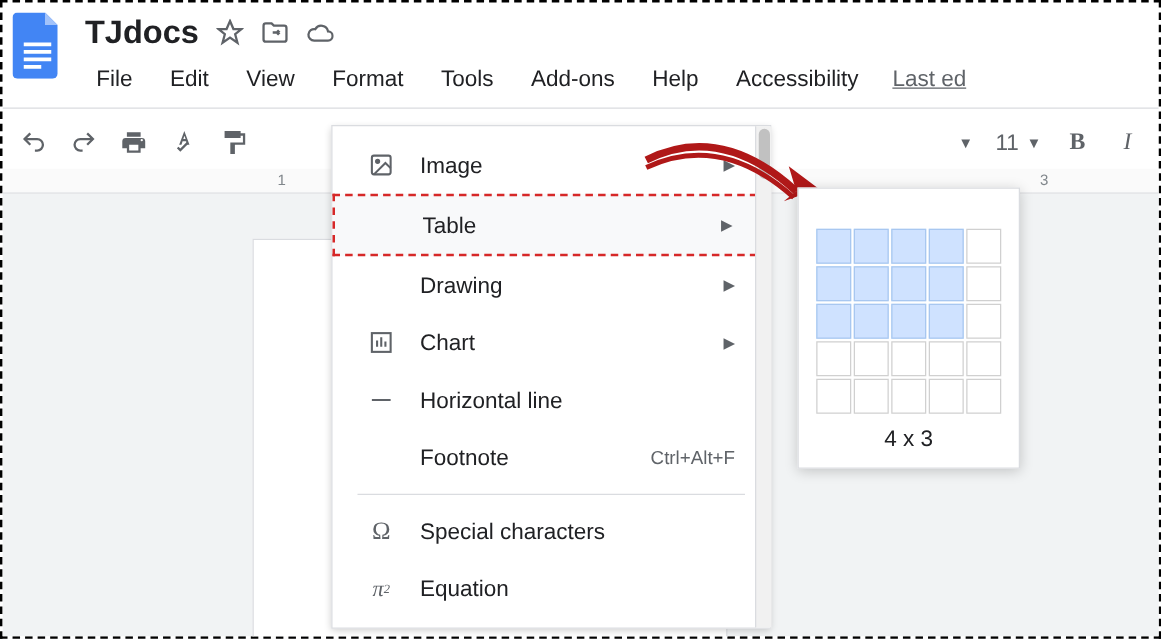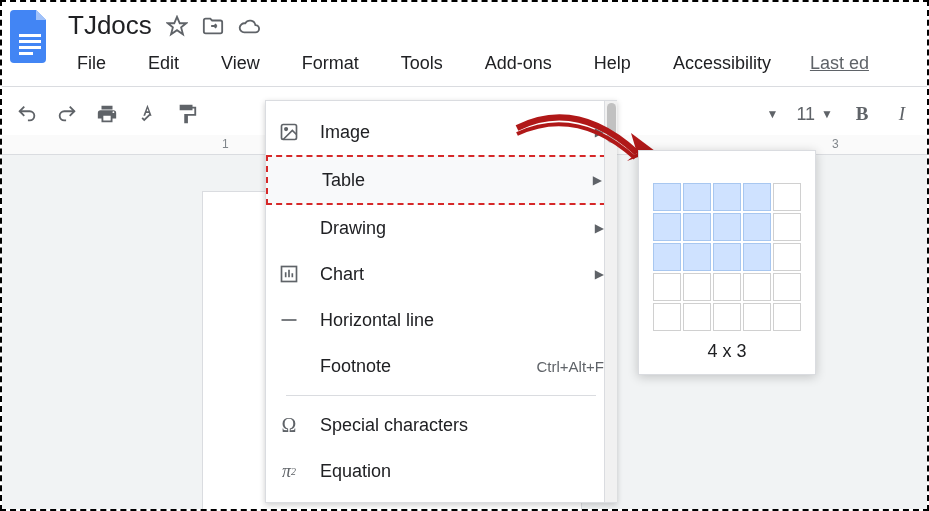--- a/index.html
+++ b/index.html
@@ -26,33 +26,33 @@
 }
 .title-bar { flex: 1; }
 .title-row {
   display: flex;
   align-items: center;
   gap: 14px;
   margin-bottom: 6px;
 }
 .doc-title {
   font-size: 26px;
-  font-weight: 400;
+  font-weight: 700;
 }
 .title-icon {
   width: 22px;
   height: 22px;
   display: flex;
   align-items: center;
   justify-content: center;
 }
 .menubar {
   display: flex;
   align-items: center;
-  gap: 12px;
+  gap: 0;
   margin-left: -6px;
 }
 .menu-item {
   padding: 4px 13px;
   font-size: 18px;
   cursor: pointer;
   border: 2px solid transparent;
 }
 .menu-item.highlighted {
   border: 2px dashed #d62828;
@@ -120,21 +120,21 @@
   width: 352px;
   background: white;
   border: 1px solid #dadce0;
   box-shadow: 0 2px 6px rgba(0,0,0,.2);
   padding: 8px 0;
   z-index: 20;
 }
 .insert-row {
   display: flex;
   align-items: center;
-  padding: 12px 12px;
+  padding: 12px 28px;
   gap: 20px;
   position: relative;
 }
 .insert-icon {
   width: 22px;
   height: 22px;
   display: flex;
   align-items: center;
   justify-content: center;
   color: #5f6368;

